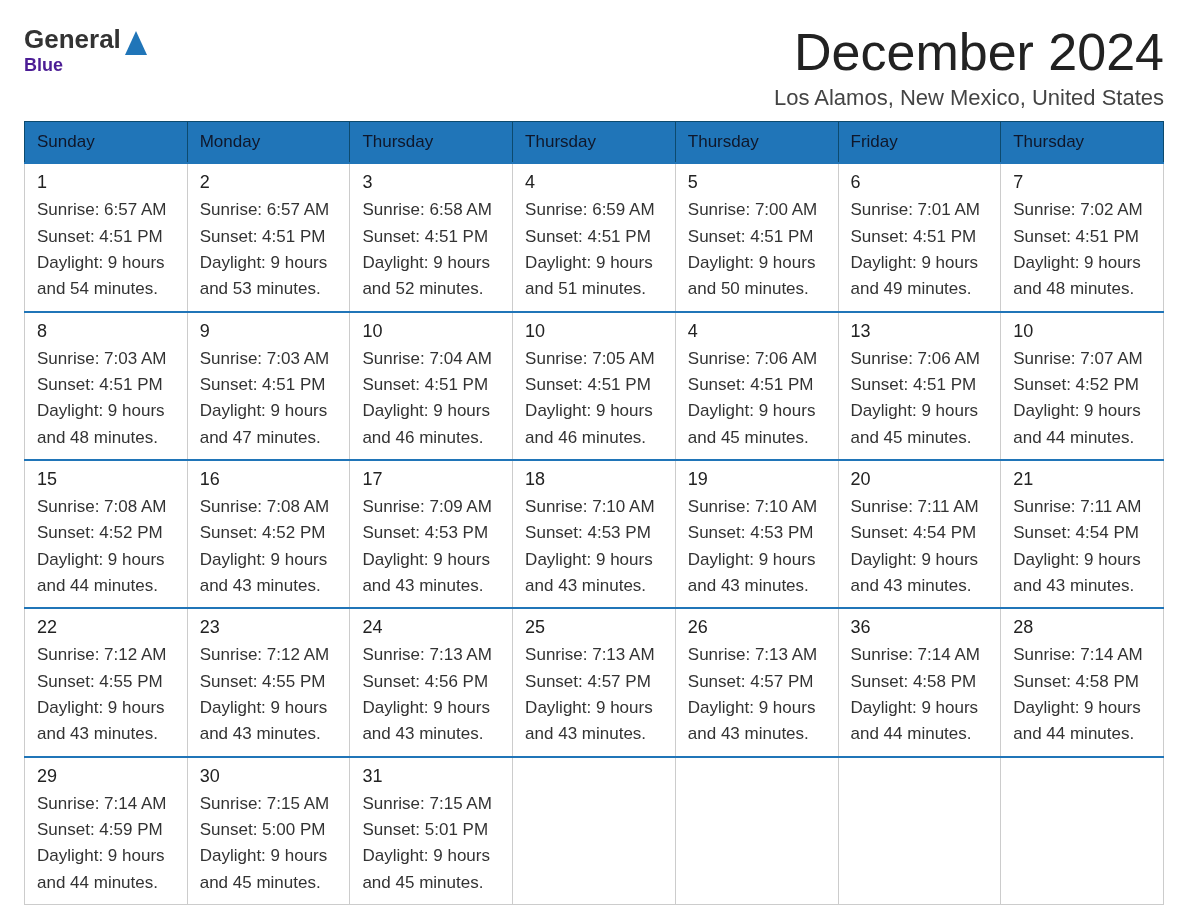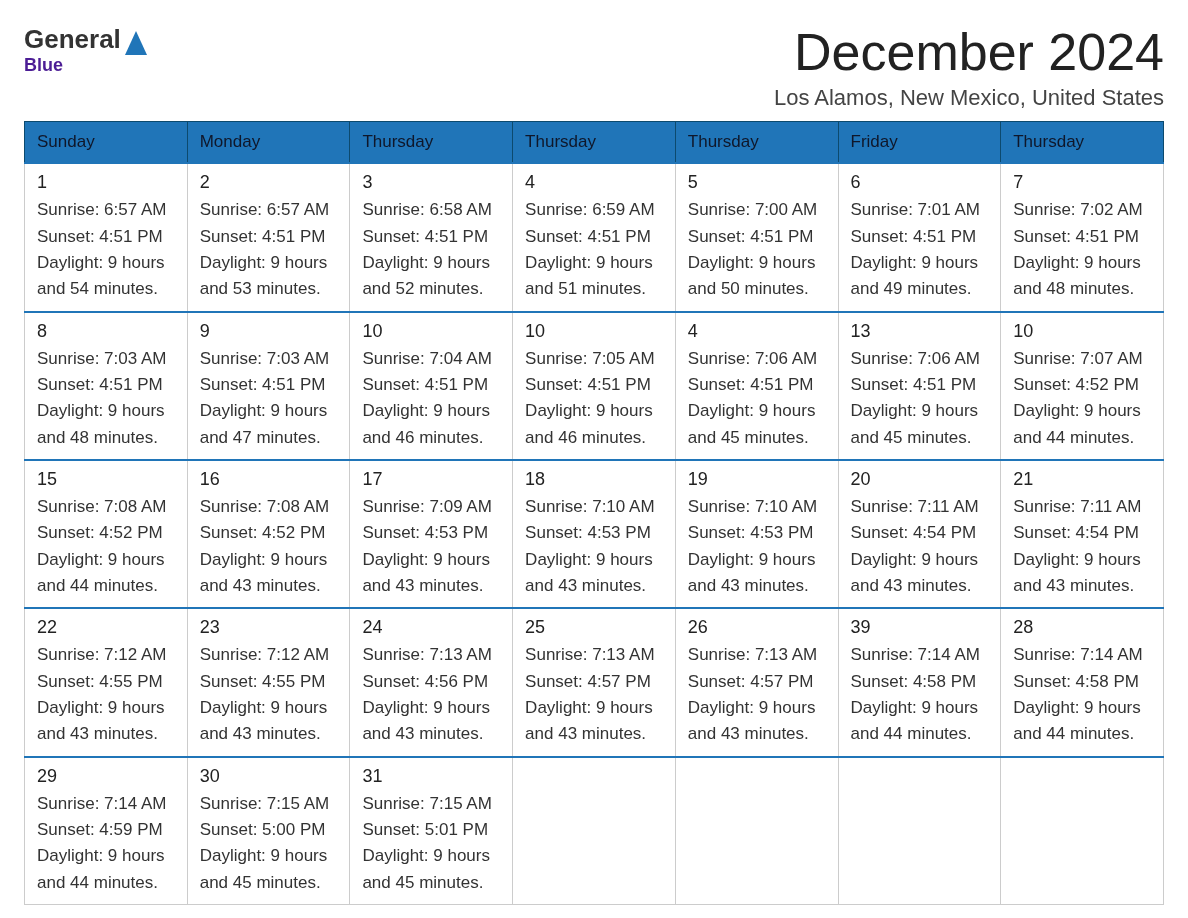--- a/index.html
+++ b/index.html
@@ -221,21 +221,21 @@
       </td>
         <td>
         <span class="day-number">25</span>
         <span class="day-info">Sunrise: 7:13 AM<br>Sunset: 4:57 PM<br>Daylight: 9 hours<br>and 43 minutes.</span>
       </td>
         <td>
         <span class="day-number">26</span>
         <span class="day-info">Sunrise: 7:13 AM<br>Sunset: 4:57 PM<br>Daylight: 9 hours<br>and 43 minutes.</span>
       </td>
         <td>
-        <span class="day-number">39</span>
+        <span class="day-number">36</span>
         <span class="day-info">Sunrise: 7:14 AM<br>Sunset: 4:58 PM<br>Daylight: 9 hours<br>and 44 minutes.</span>
       </td>
         <td>
         <span class="day-number">28</span>
         <span class="day-info">Sunrise: 7:14 AM<br>Sunset: 4:58 PM<br>Daylight: 9 hours<br>and 44 minutes.</span>
       </td>
       </tr>
       <tr class="week-row">
         <td>
         <span class="day-number">29</span>

